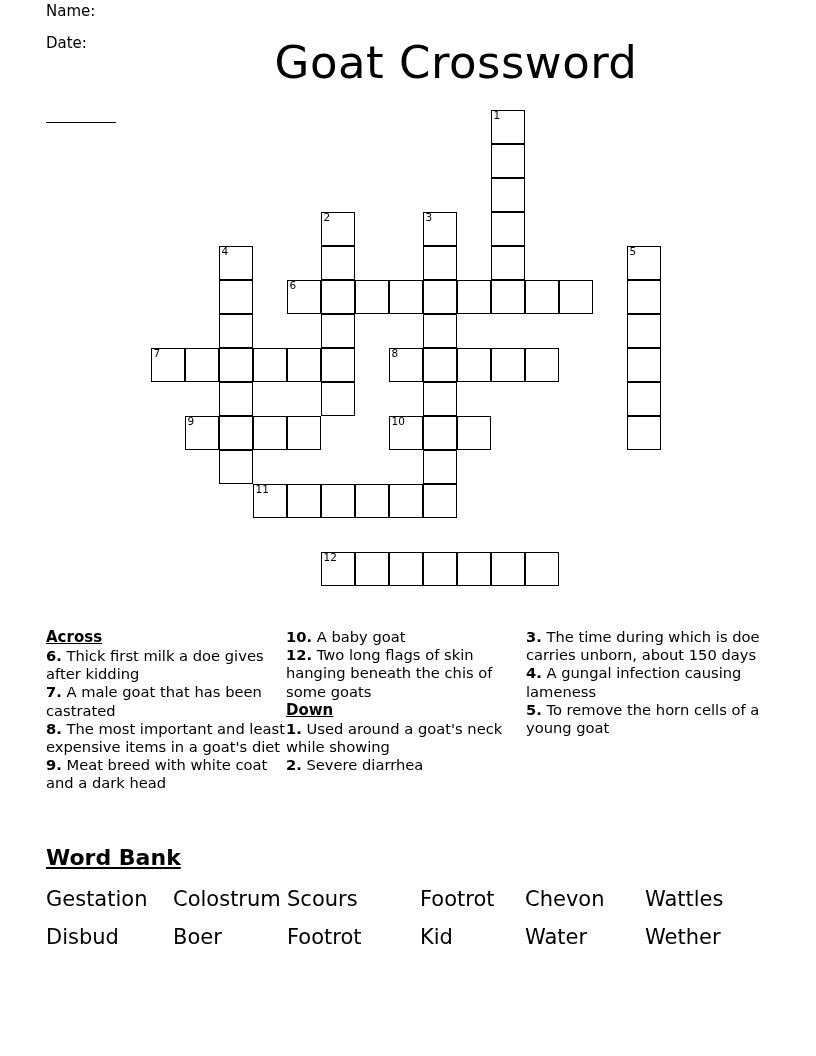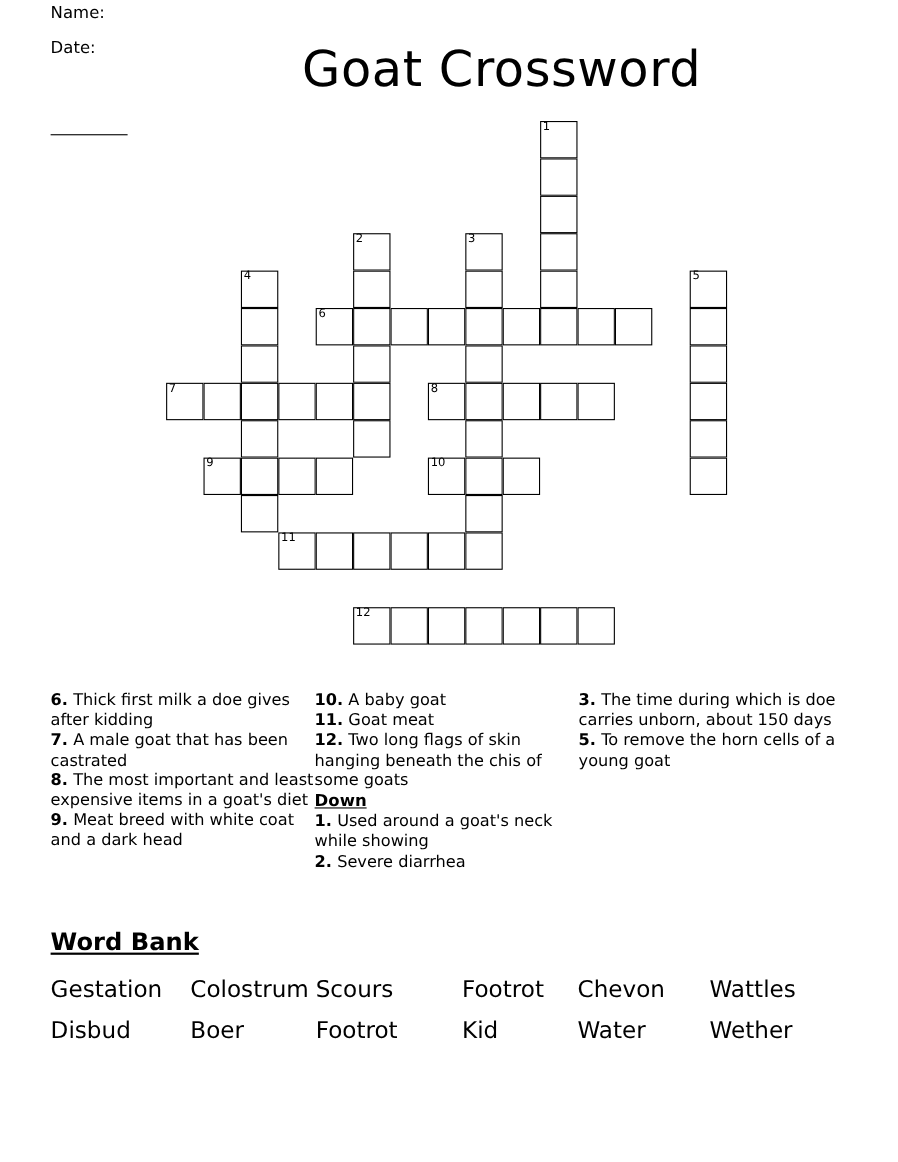--- a/index.html
+++ b/index.html
@@ -209,35 +209,36 @@
       <div class="cell" style="left: 355px; top: 552px;"></div>
       <div class="cell" style="left: 389px; top: 552px;"></div>
       <div class="cell" style="left: 423px; top: 552px;"></div>
       <div class="cell" style="left: 457px; top: 552px;"></div>
       <div class="cell" style="left: 491px; top: 552px;"></div>
       <div class="cell" style="left: 525px; top: 552px;"></div>
     </div>
 
   <div class="clues">
     <div class="clue-col col-a">
+        <div><span class="sec-head">Across</span></div>
         <p class="clue"><span class="n">6.</span><span> Thick first milk a doe gives after kidding</span></p>
         <p class="clue"><span class="n">7.</span><span> A male goat that has been castrated</span></p>
         <p class="clue"><span class="n">8.</span><span> The most important and least expensive items in a goat's diet</span></p>
         <p class="clue"><span class="n">9.</span><span> Meat breed with white coat and a dark head</span></p>
       </div>
     <div class="clue-col col-b">
         <p class="clue"><span class="n">10.</span><span> A baby goat</span></p>
-        <p class="clue"><span class="n">11.</span><span> Goat meat</span></p>
         <p class="clue"><span class="n">12.</span><span> Two long flags of skin hanging beneath the chis of some goats</span></p>
         <div><span class="sec-head">Down</span></div>
         <p class="clue"><span class="n">1.</span><span> Used around a goat's neck while showing</span></p>
         <p class="clue"><span class="n">2.</span><span> Severe diarrhea</span></p>
       </div>
     <div class="clue-col col-c">
         <p class="clue"><span class="n">3.</span><span> The time during which is doe carries unborn, about 150 days</span></p>
+        <p class="clue"><span class="n">4.</span><span> A gungal infection causing lameness</span></p>
         <p class="clue"><span class="n">5.</span><span> To remove the horn cells of a young goat</span></p>
       </div>
   </div>
 
   <div class="wb-title">Word Bank</div>
   <div class="wordbank">
       <div class="wb-row">
         <span class="wb-word wb-c0">Gestation</span>
         <span class="wb-word wb-c1">Colostrum</span>
         <span class="wb-word wb-c2">Scours</span>

